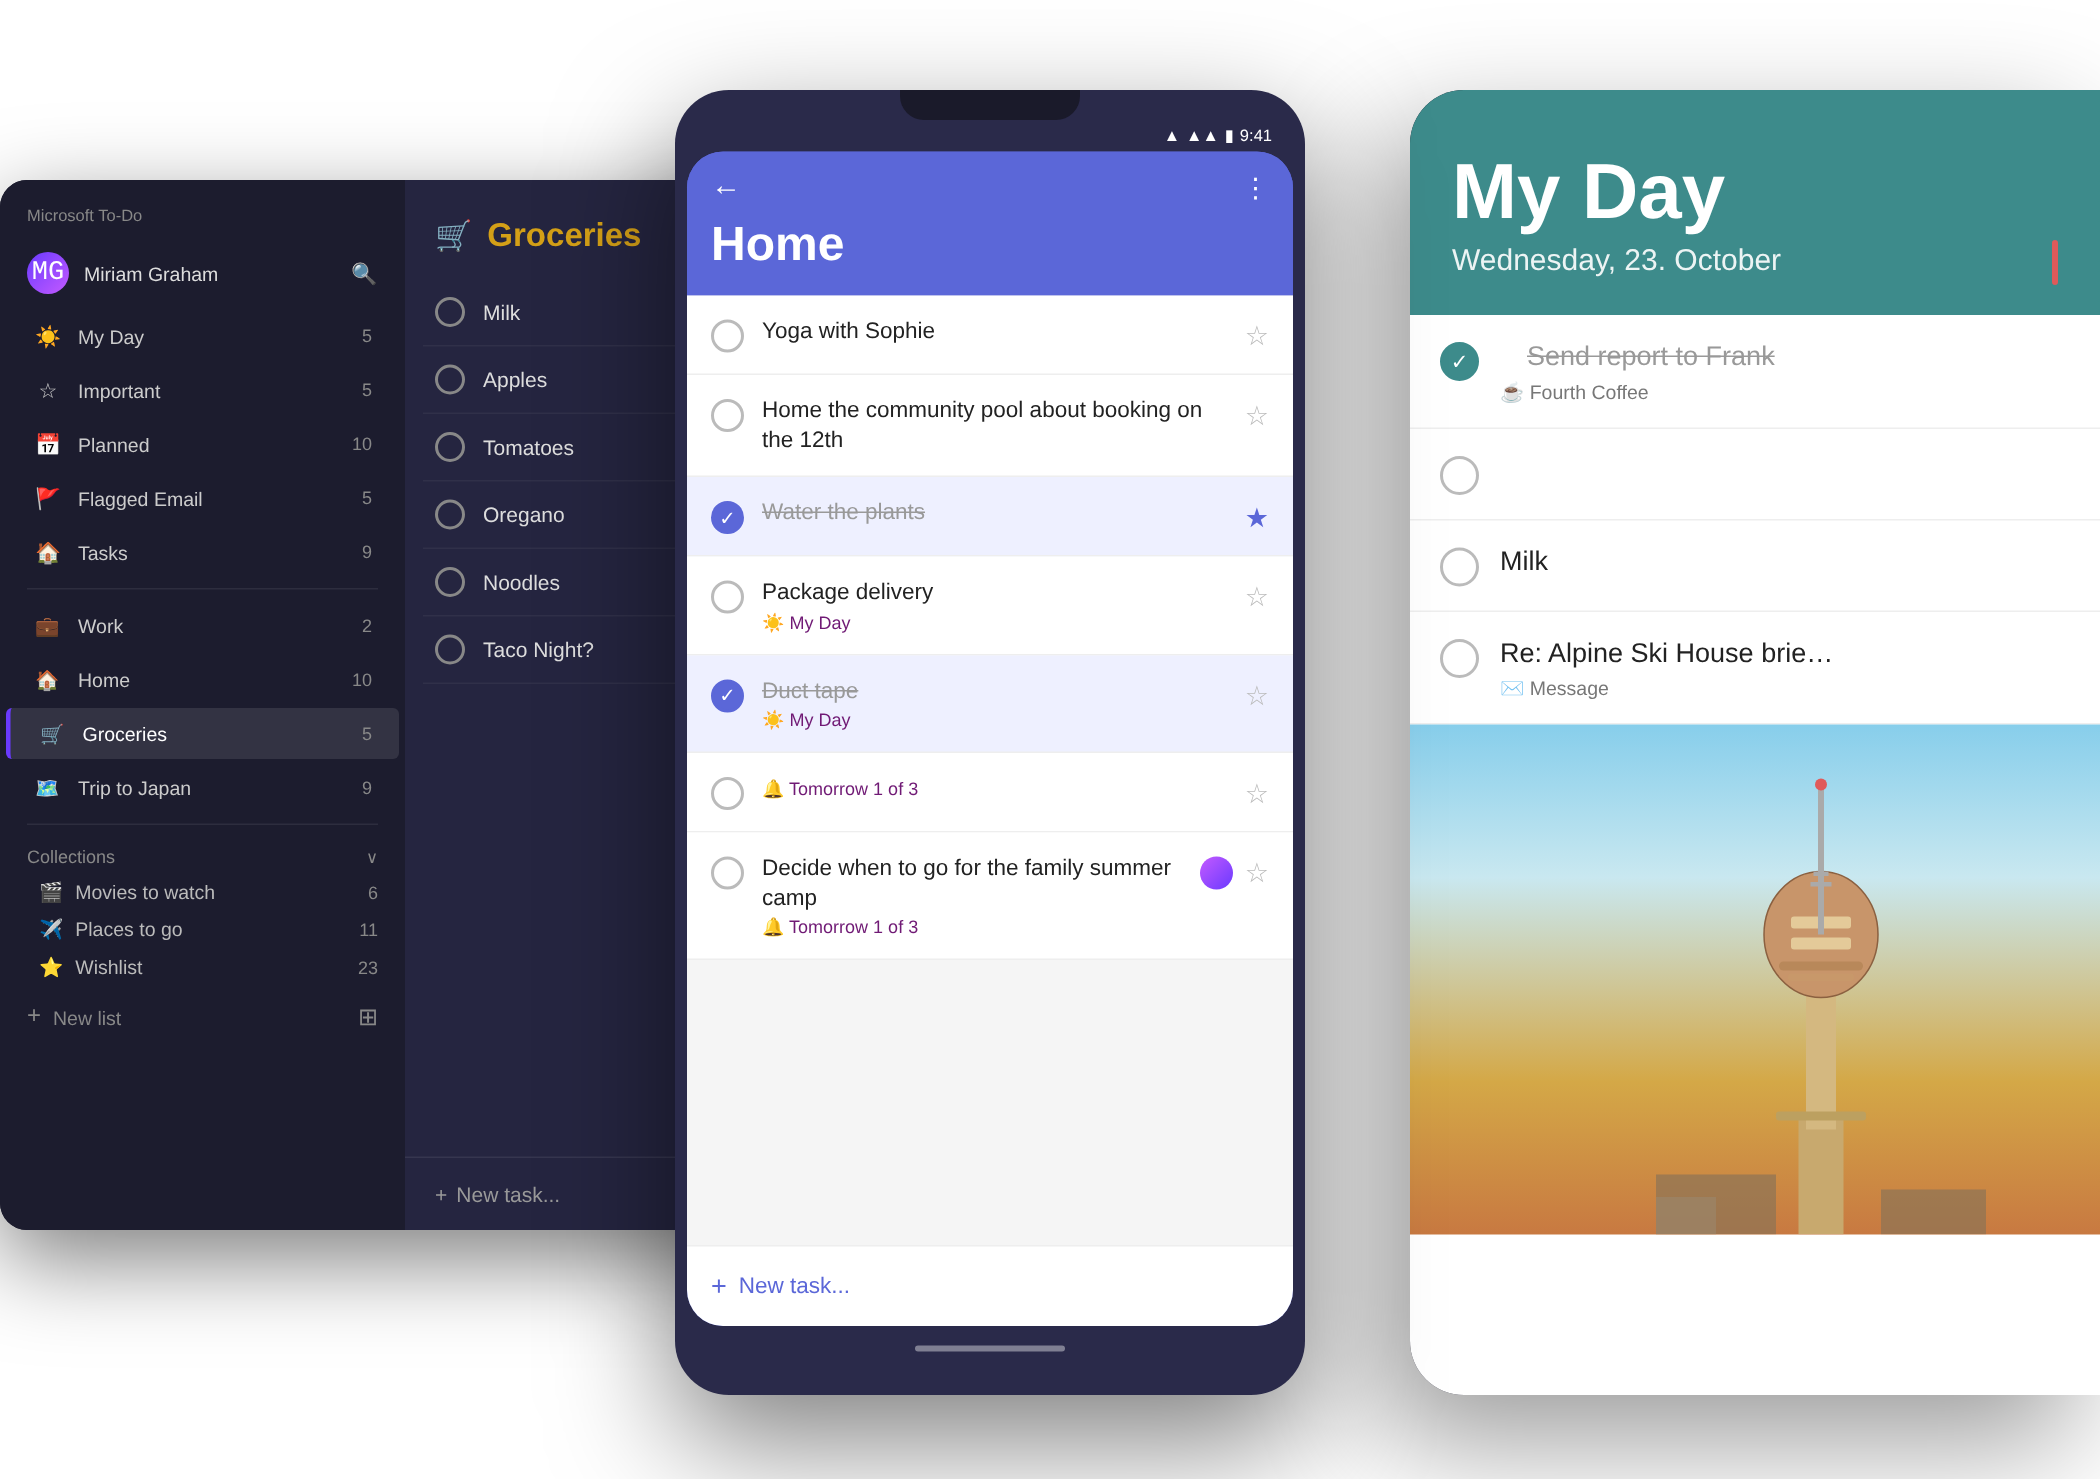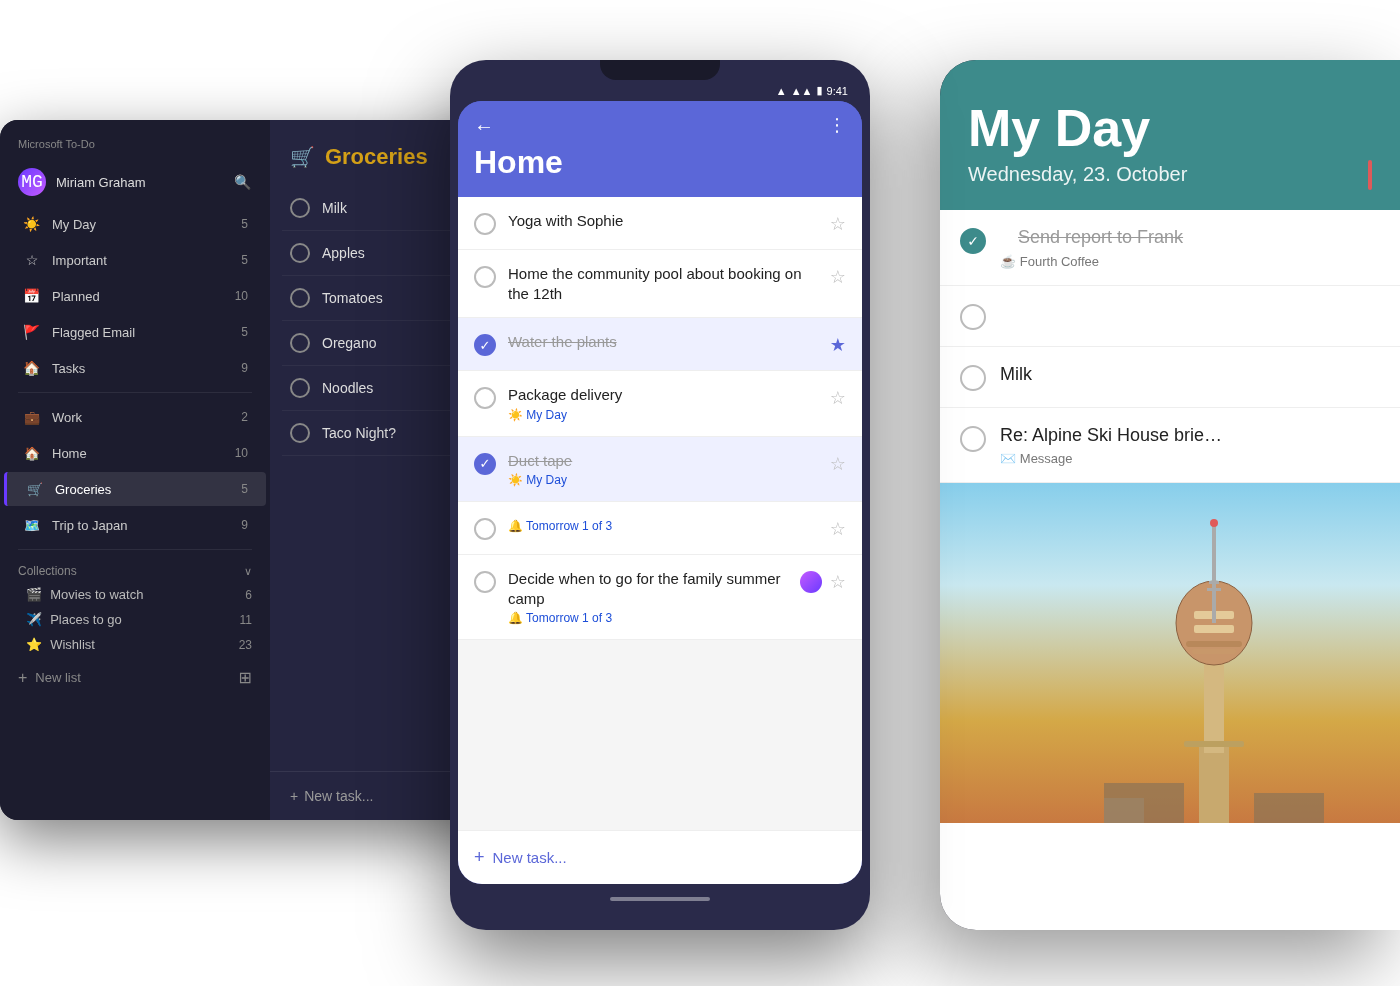--- a/index.html
+++ b/index.html
@@ -333,21 +333,21 @@
       font-size: 15px;
       color: #222;
       line-height: 1.3;
     }
     .phone-task-name.strikethrough {
       text-decoration: line-through;
       color: #999;
     }
     .phone-task-meta {
       font-size: 12px;
-      color: #1d4ed8;
+      color: #701a75;
       margin-top: 3px;
       display: flex;
       align-items: center;
       gap: 4px;
     }
     .phone-task-star {
       color: #bbb;
       font-size: 18px;
       margin-left: 8px;
       margin-top: 2px;

